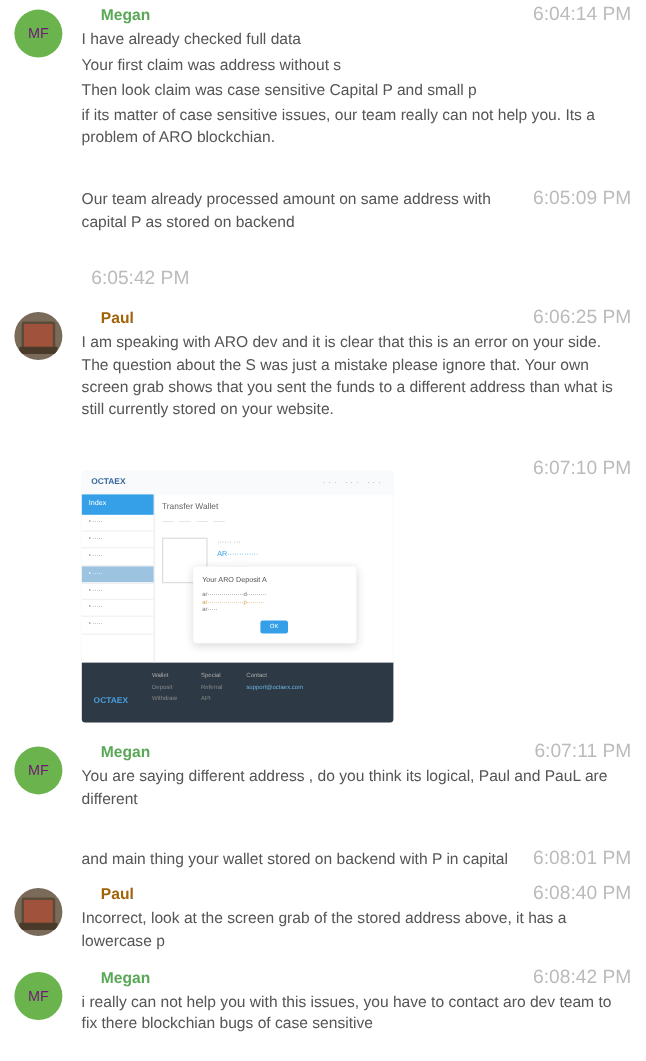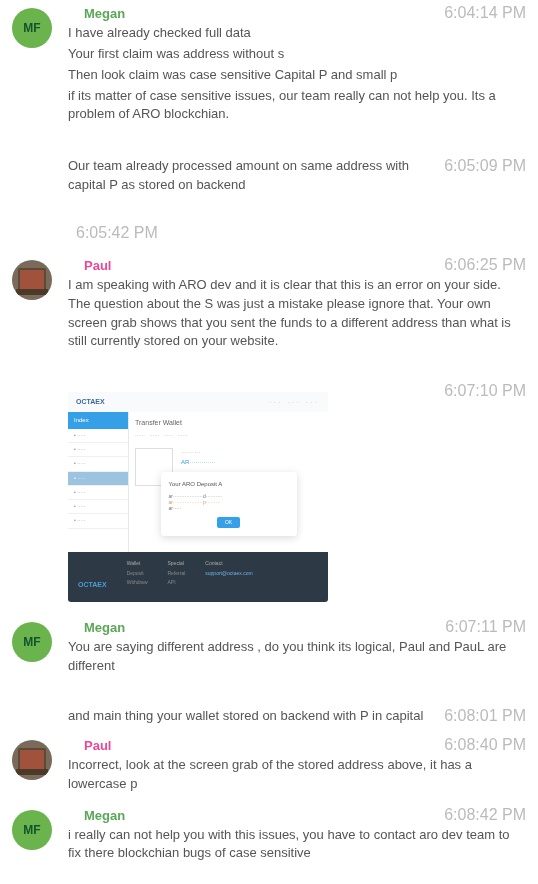--- a/index.html
+++ b/index.html
@@ -22,22 +22,22 @@
     padding-top: 4px;
   }
   .avatar {
     width: 40px;
     height: 40px;
     border-radius: 50%;
     display: flex;
     align-items: center;
     justify-content: center;
     font-size: 12px;
-    font-weight: 700;
-    color: #14532d;
+    font-weight: 400;
+    color: #701a75;
   }
   .avatar.green { background: #6ab34d; }
   .avatar.photo {
     background: #7a6a5a;
     border-radius: 50%;
     overflow: hidden;
     position: relative;
   }
   .avatar.photo::before {
     content: '';
@@ -63,21 +63,21 @@
     justify-content: space-between;
     align-items: baseline;
     margin-bottom: 2px;
   }
   .sender {
     font-weight: 600;
     font-size: 13px;
     margin-left: 16px;
   }
   .sender.megan { color: #5aa857; }
-  .sender.paul  { color: #ec4899; }
+  .sender.paul  { color: #a16207; }
   .timestamp {
     color: #bbb;
     font-size: 16px;
     white-space: nowrap;
     padding-left: 8px;
   }
   .body {
     color: #555;
     line-height: 1.45;
     padding-right: 4px;

